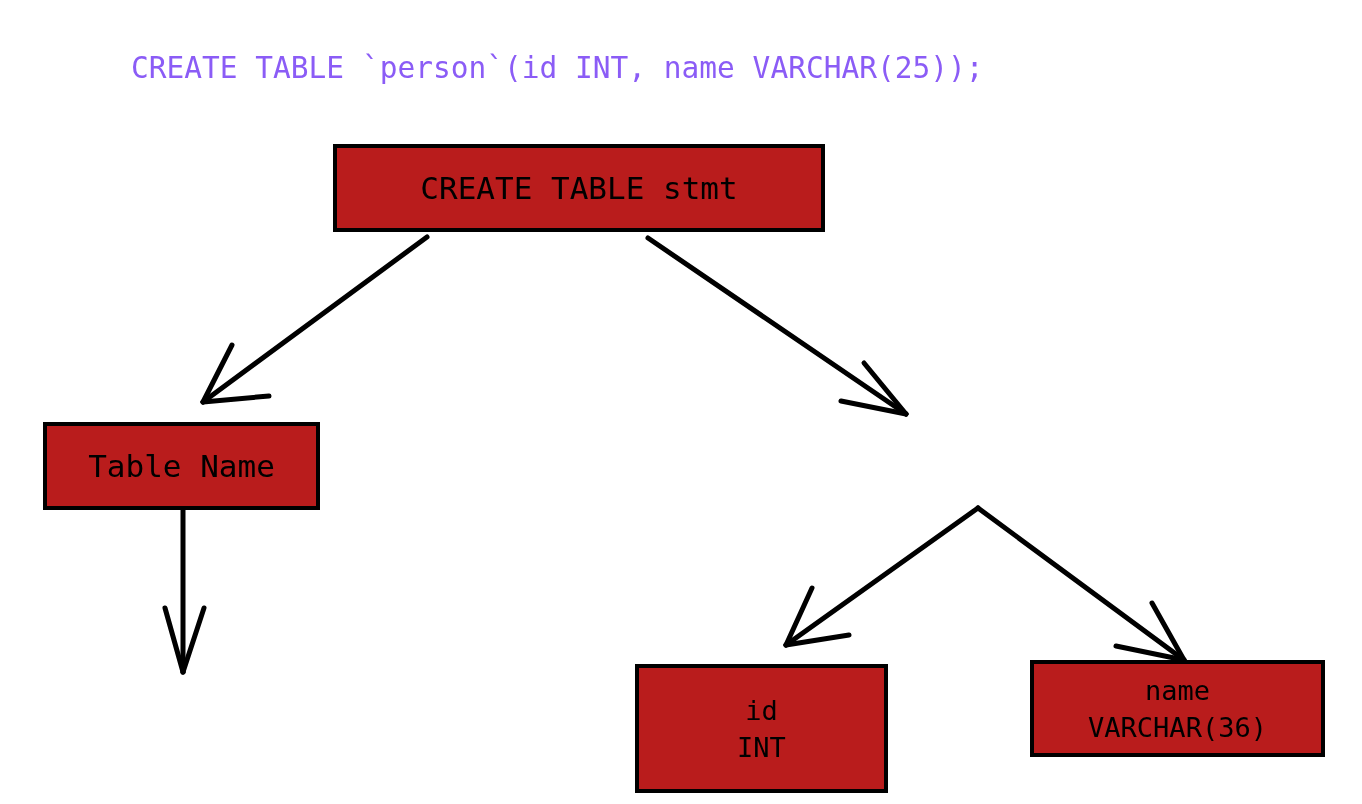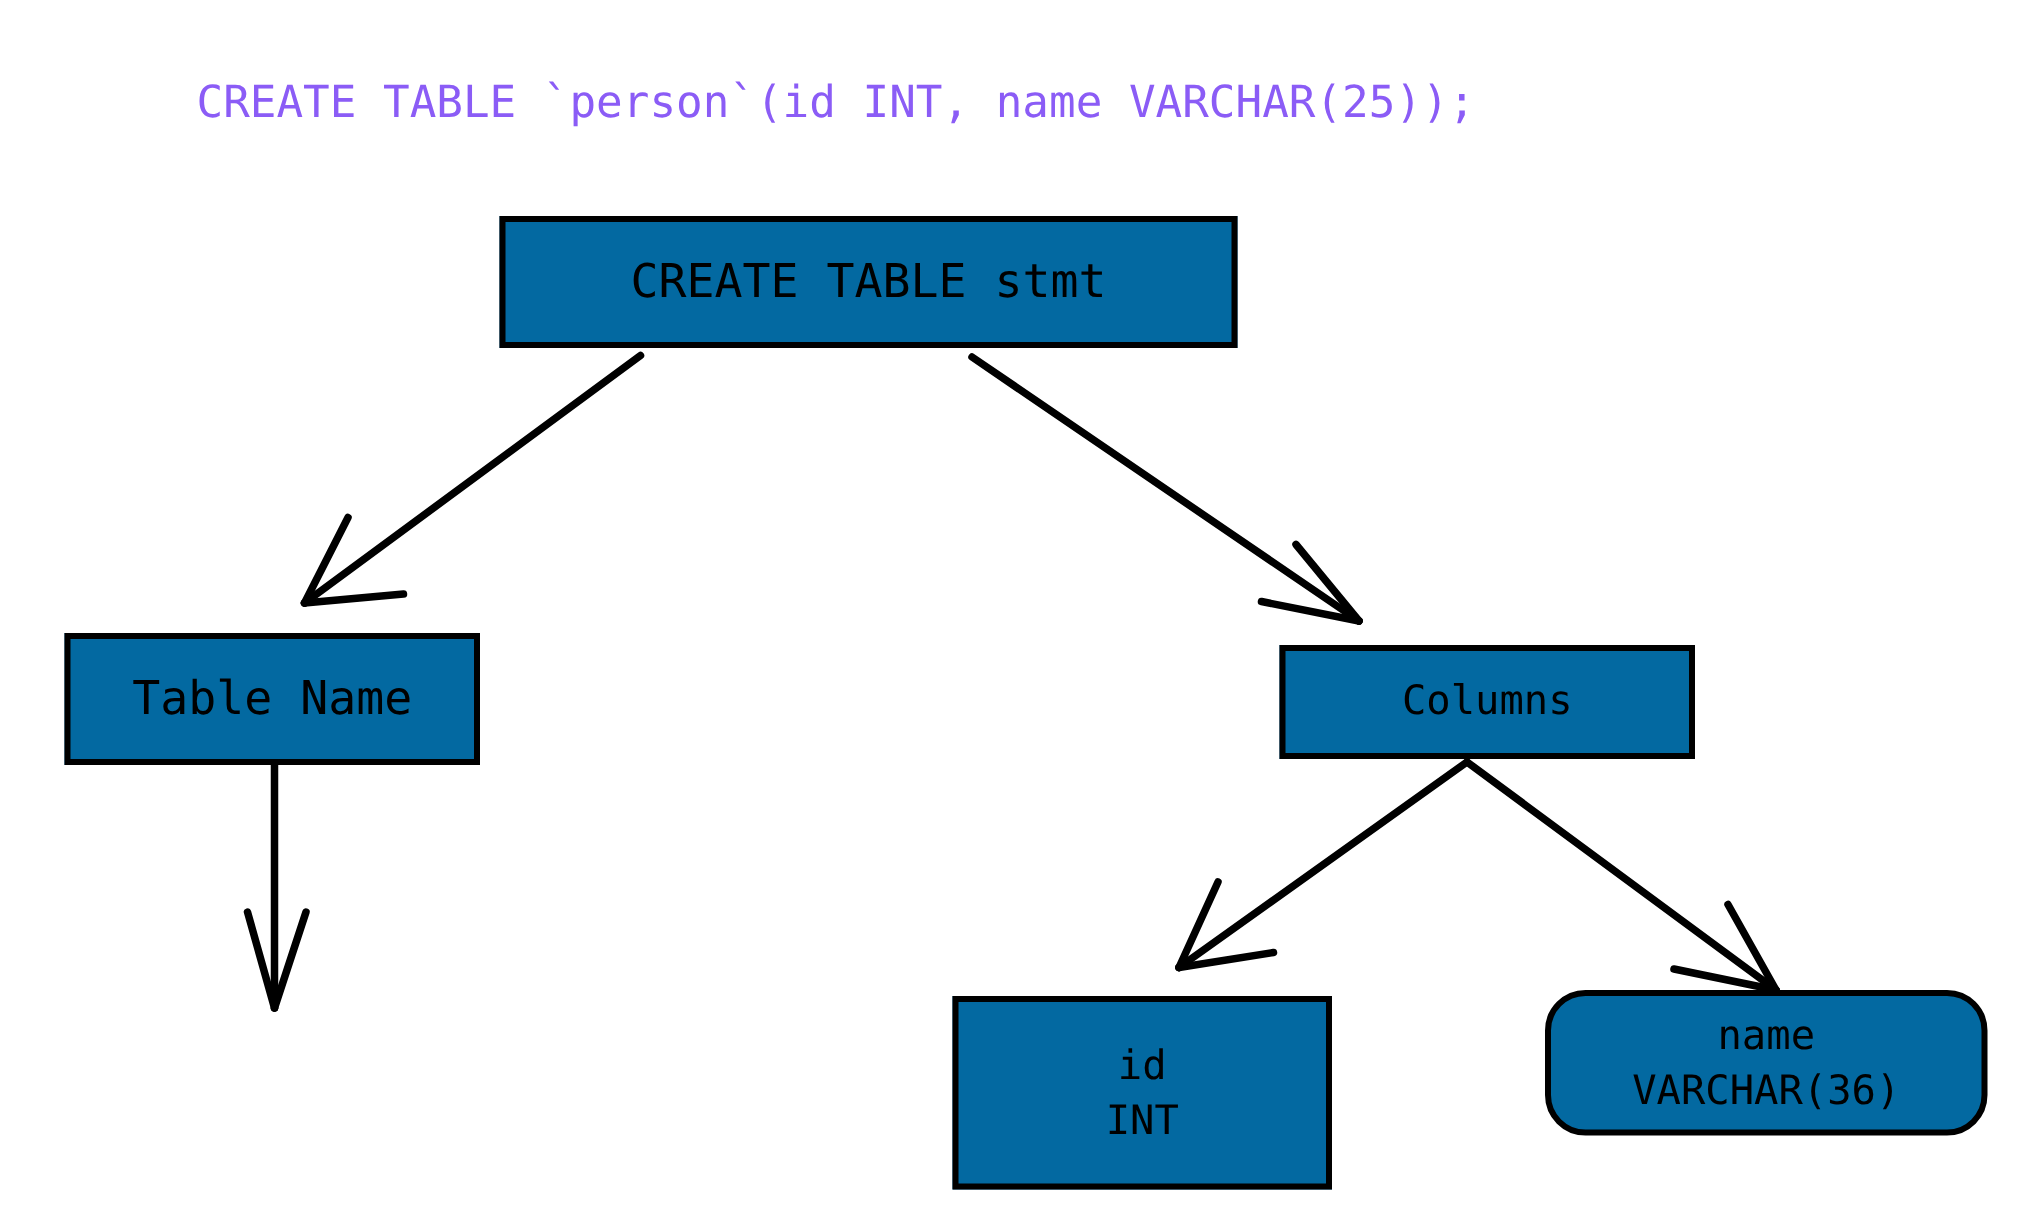--- a/index.html
+++ b/index.html
@@ -32,40 +32,40 @@
     font-size: 29.5px;
     line-height: 40px;
     letter-spacing: 0px;
     color: #8b5cf6;
     white-space: pre;
   }
   .node {
     position: absolute;
     box-sizing: border-box;
     border: 4px solid #000000;
-    background: #0369a1;
+    background: #b91c1c;
     display: flex;
     flex-direction: column;
     align-items: center;
     justify-content: center;
     color: #000000;
     white-space: pre;
   }
   .node .line1,
   .node .line2 {
     display: block;
     white-space: pre;
   }
   
   #node-root   { left: 333px; top: 144px; width: 492px; height: 88px;  font-size: 31px; line-height: 38px; }
   #node-tname  { left: 43px;  top: 422px; width: 277px; height: 88px;  font-size: 31px; line-height: 34px; }
   #node-person { left: 56px;  top: 675px; width: 252px; height: 86px;  font-size: 27px; line-height: 34px; }
   #node-cols   { left: 853px; top: 430px; width: 277px; height: 76px;  font-size: 27px; line-height: 34px; }
   #node-id     { left: 635px; top: 664px; width: 253px; height: 129px; font-size: 27px; line-height: 37px; }
-  #node-name   { left: 1030px;top: 660px; width: 295px; height: 97px;  font-size: 27px; line-height: 37px; border-radius: 27px; }
+  #node-name   { left: 1030px;top: 660px; width: 295px; height: 97px;  font-size: 27px; line-height: 37px; }
 </style>
 </head>
 <body>
 
 <div id="canvas">
 
   <div class="title">CREATE TABLE `person`(id INT, name VARCHAR(25));</div>
 
   <svg id="edges" viewBox="0 0 1362 804" width="1362" height="804" xmlns="http://www.w3.org/2000/svg">
 
@@ -102,23 +102,20 @@
 
   <div class="node" id="node-root">
     <span class="line1">CREATE TABLE stmt</span>
   </div>
 
   <div class="node" id="node-tname">
     <span class="line1">Table Name</span>
   </div>
 
 
-  <div class="node" id="node-cols">
-    <span class="line1">Columns</span>
-  </div>
 
   <div class="node" id="node-id">
     <span class="line1">id</span>
     <span class="line2">INT</span>
   </div>
 
   <div class="node" id="node-name">
     <span class="line1">name</span>
     <span class="line2">VARCHAR(36)</span>
   </div>

